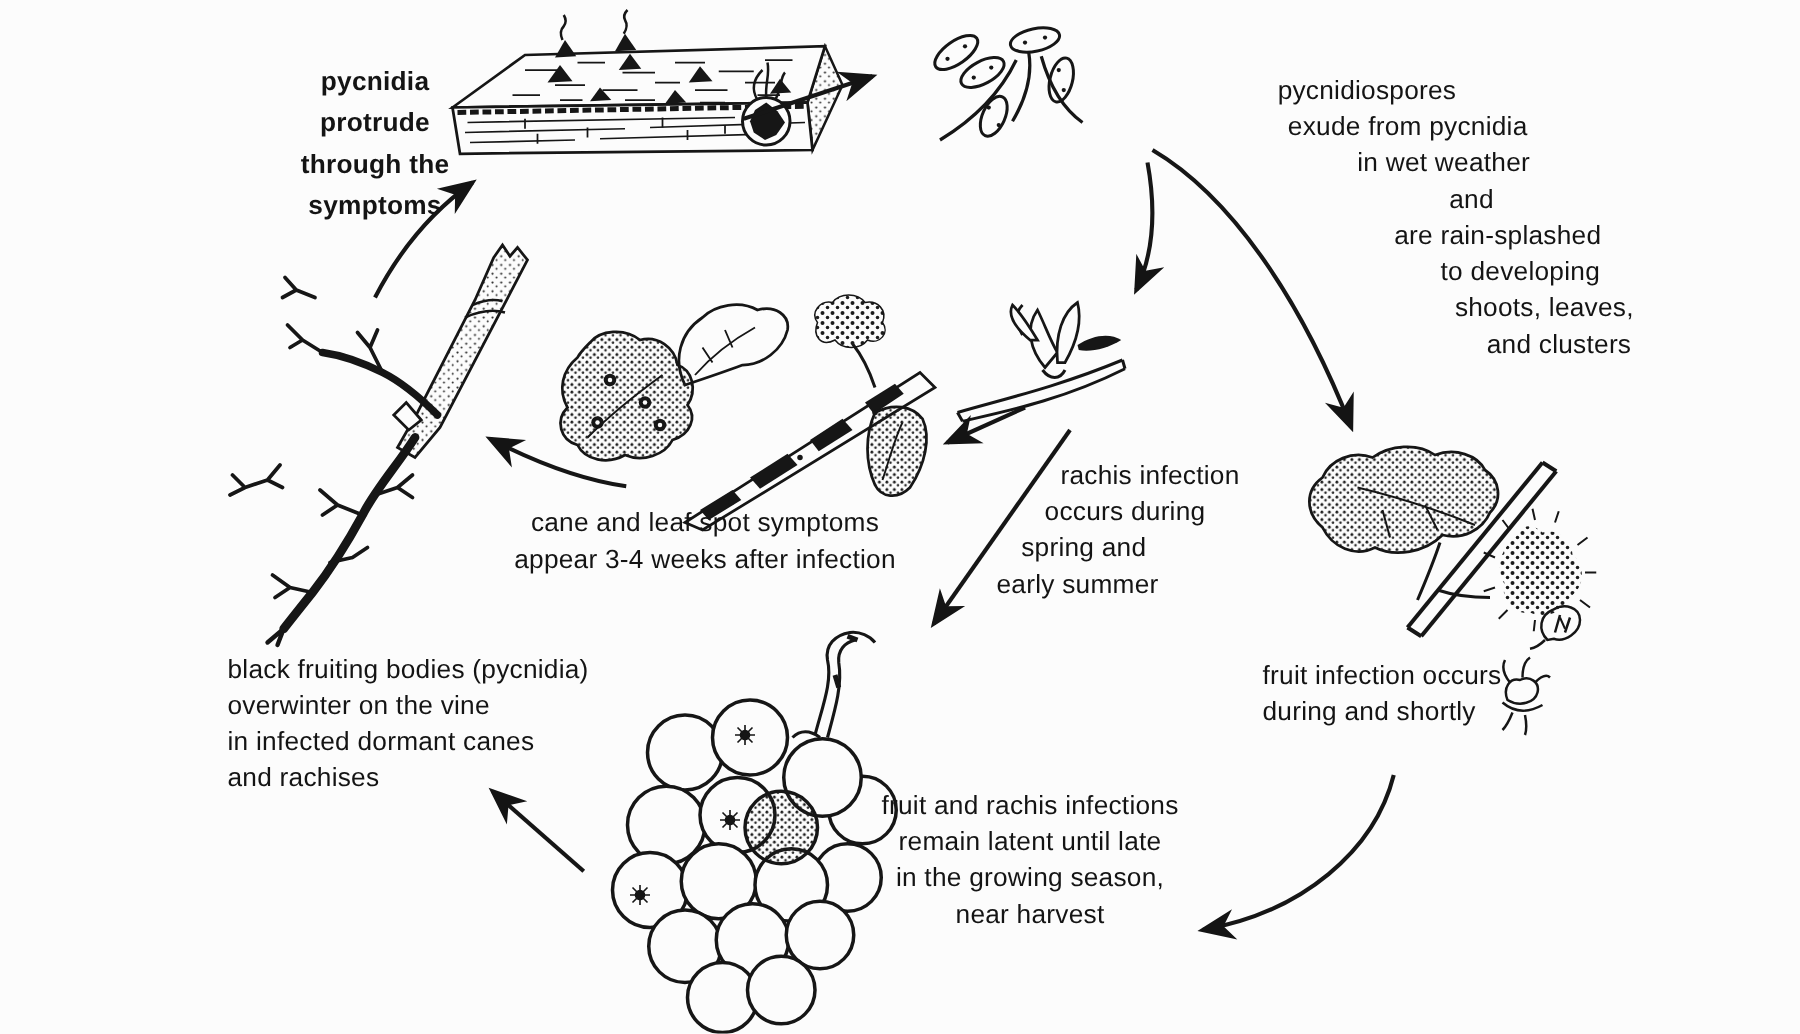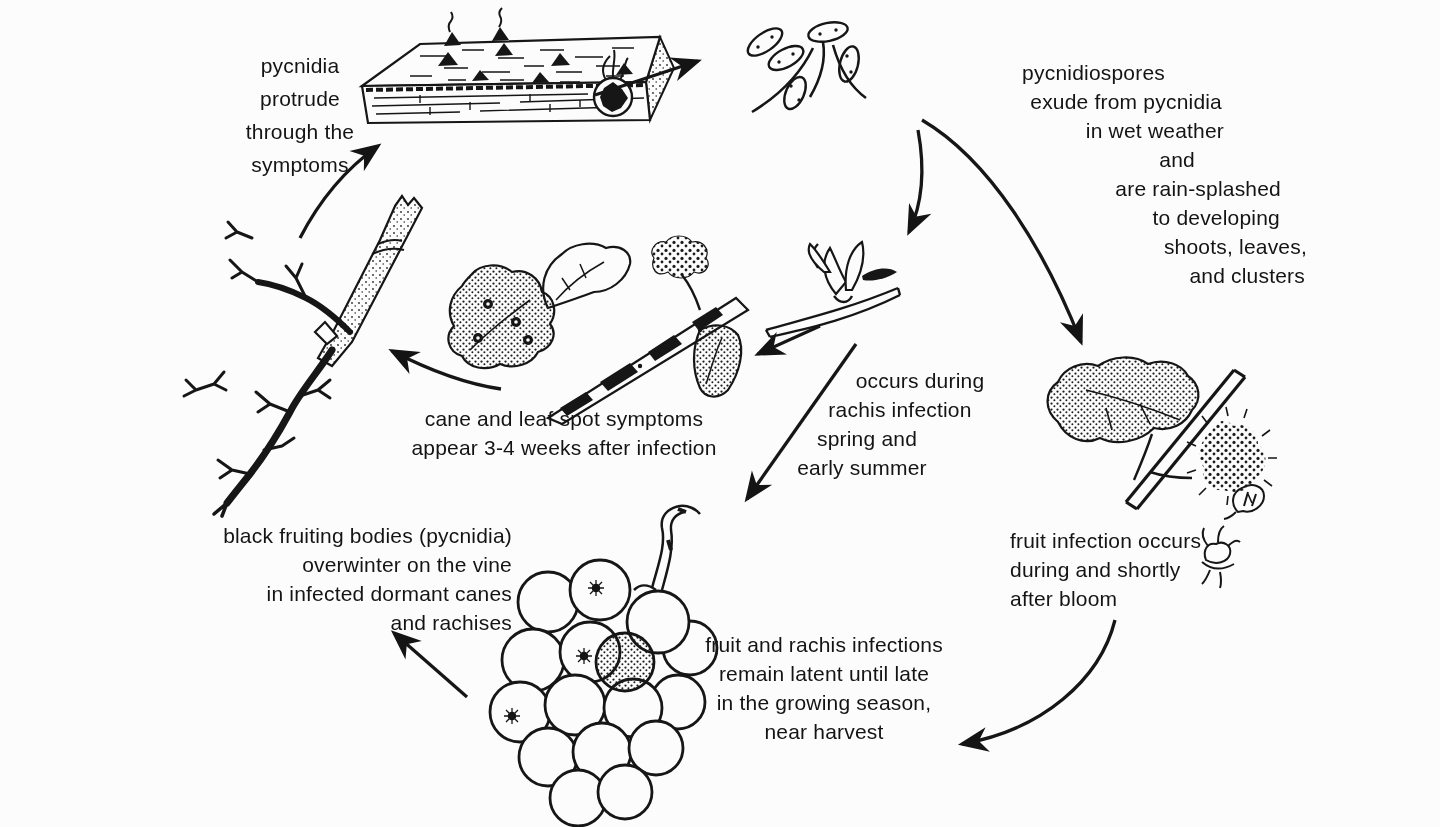--- a/index.html
+++ b/index.html
@@ -4,38 +4,38 @@
 <style>
   html,body{margin:0;padding:0;background:#ffffff;}
   #canvas{
     position:relative;width:1440px;height:827px;overflow:hidden;
     background:#fcfcfc;
     font-family:"Liberation Sans", sans-serif;color:#161616;
   }
   #art{position:absolute;left:0;top:0;}
   .label{position:absolute;font-size:21px;line-height:29px;color:#141414;letter-spacing:.2px;}
   .label span{display:block;white-space:nowrap;}
-  #lbl-surface{left:205px;top:49px;width:190px;text-align:center;line-height:33px;}
+  #lbl-surface{left:205px;top:49px;width:190px;text-align:center;line-height:33px;font-weight:bold;}
   #lbl-spores{left:905px;top:58px;width:330px;text-align:right;}
   #lbl-spores span:nth-child(1){transform:translateX(-70px);}
   #lbl-spores span:nth-child(2){transform:translateX(-13px);}
   #lbl-spores span:nth-child(3){transform:translateX(-11px);}
   #lbl-spores span:nth-child(4){transform:translateX(-40px);}
   #lbl-spores span:nth-child(5){transform:translateX(46px);}
   #lbl-spores span:nth-child(6){transform:translateX(45px);}
   #lbl-spores span:nth-child(7){transform:translateX(72px);}
   #lbl-spores span:nth-child(8){transform:translateX(70px);}
   #lbl-rachis{left:770px;top:366px;width:240px;text-align:center;}
   #lbl-rachis span:nth-child(1){transform:translateX(30px);}
   #lbl-rachis span:nth-child(2){transform:translateX(10px);}
   #lbl-rachis span:nth-child(3){transform:translateX(-23px);}
   #lbl-rachis span:nth-child(4){transform:translateX(-28px);}
   #lbl-fruit{left:1010px;top:526px;width:240px;text-align:left;}
   #lbl-latent{left:690px;top:630px;width:268px;text-align:center;}
-  #lbl-overwinter{left:182px;top:521px;width:330px;text-align:right;}
+  #lbl-overwinter{left:182px;top:521px;width:330px;text-align:left;}
   #lbl-symptoms{left:400px;top:404px;width:328px;text-align:center;}
   svg .ink{stroke:#161616;fill:none;}
 </style>
 </head>
 <body>
 
 <div id="canvas">
 
 <svg id="art" width="1440" height="827" viewBox="0 0 1440 827">
   <defs>
@@ -285,30 +285,29 @@
     <span>exude from pycnidia</span>
     <span>in wet weather</span>
     <span>and</span>
     <span>are rain-splashed</span>
     <span>to developing</span>
     <span>shoots, leaves,</span>
     <span>and clusters</span>
   </div>
 
   <div class="label" id="lbl-rachis">
+    <span>rachis infection</span>
     <span>occurs during</span>
-    <span>rachis infection</span>
     <span>spring and</span>
     <span>early summer</span>
   </div>
 
   <div class="label" id="lbl-fruit">
     <span>fruit infection occurs</span>
     <span>during and shortly</span>
-    <span>after bloom</span>
   </div>
 
   <div class="label" id="lbl-latent">
     <span>fruit and rachis infections</span>
     <span>remain latent until late</span>
     <span>in the growing season,</span>
     <span>near harvest</span>
   </div>
 
   <div class="label" id="lbl-overwinter">

